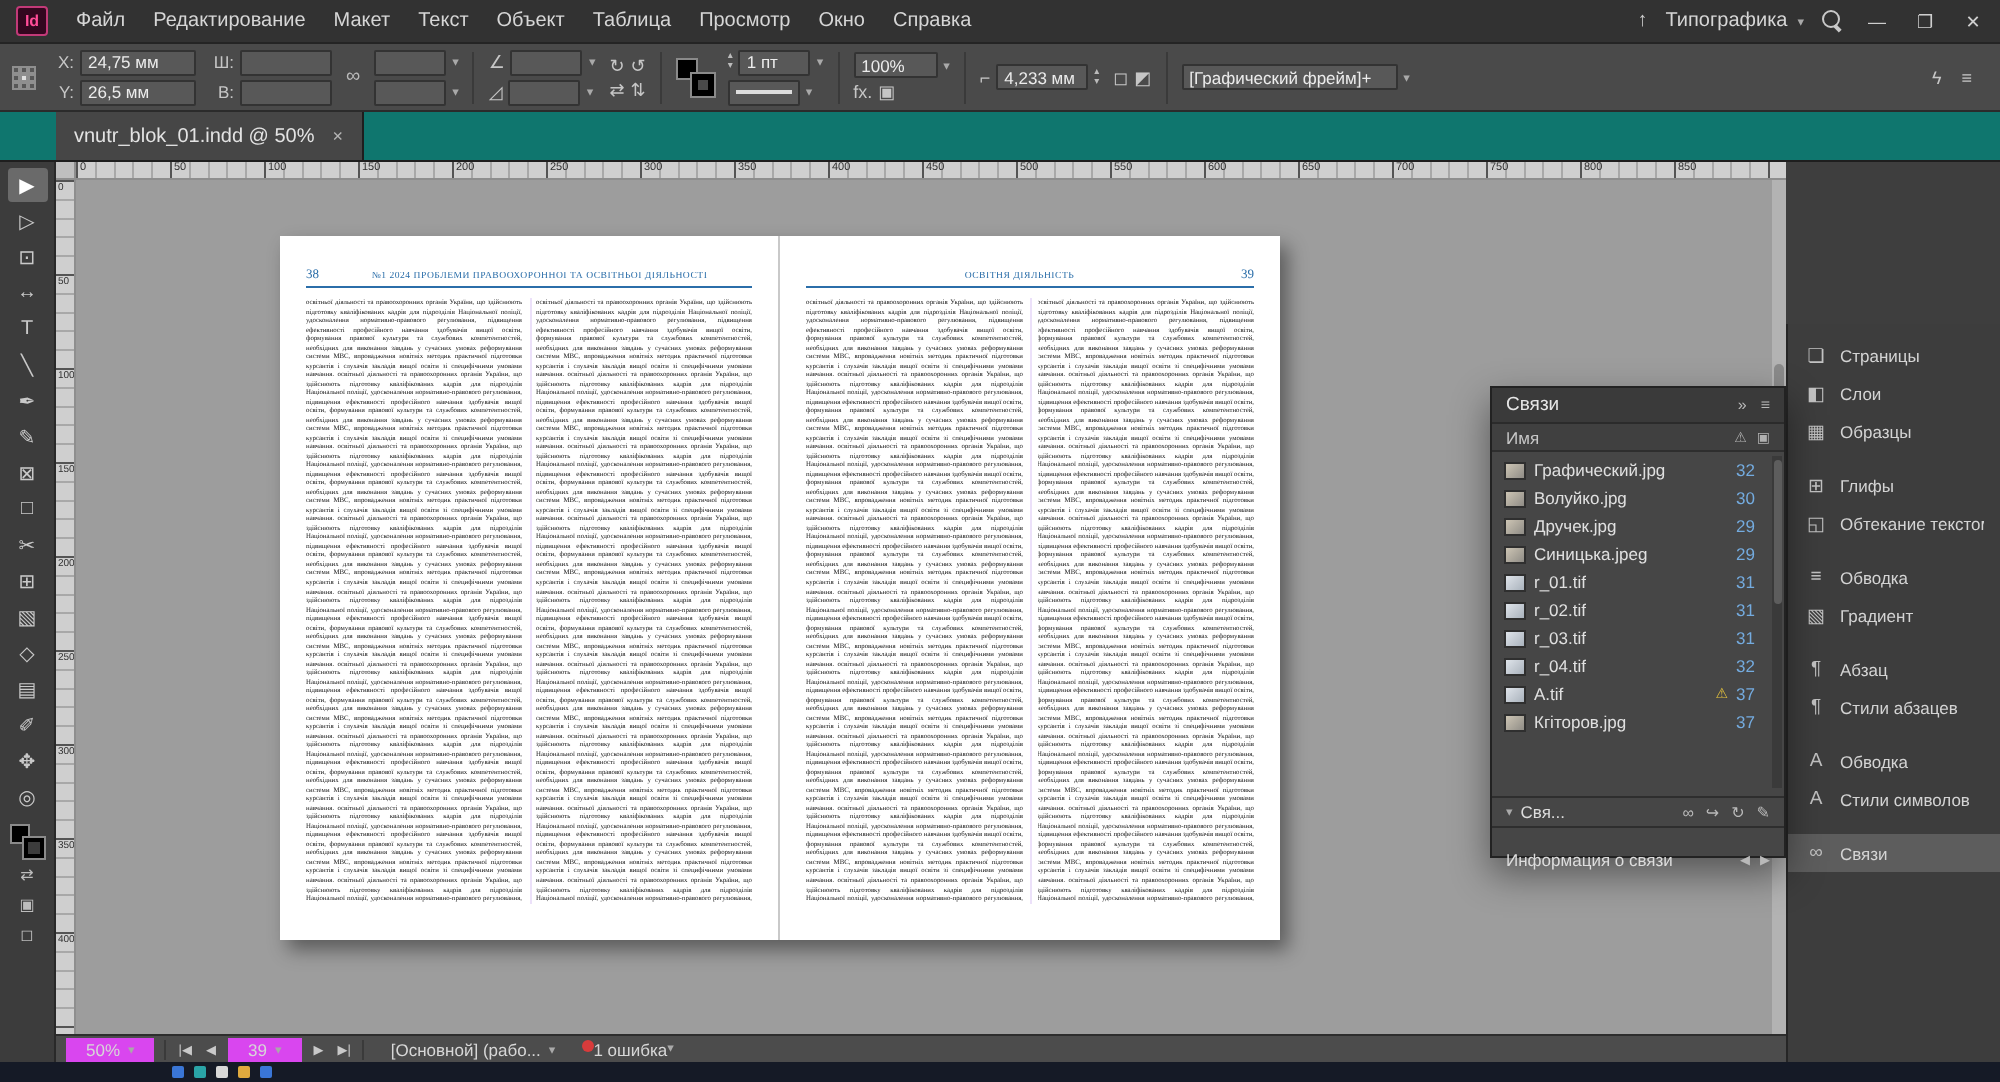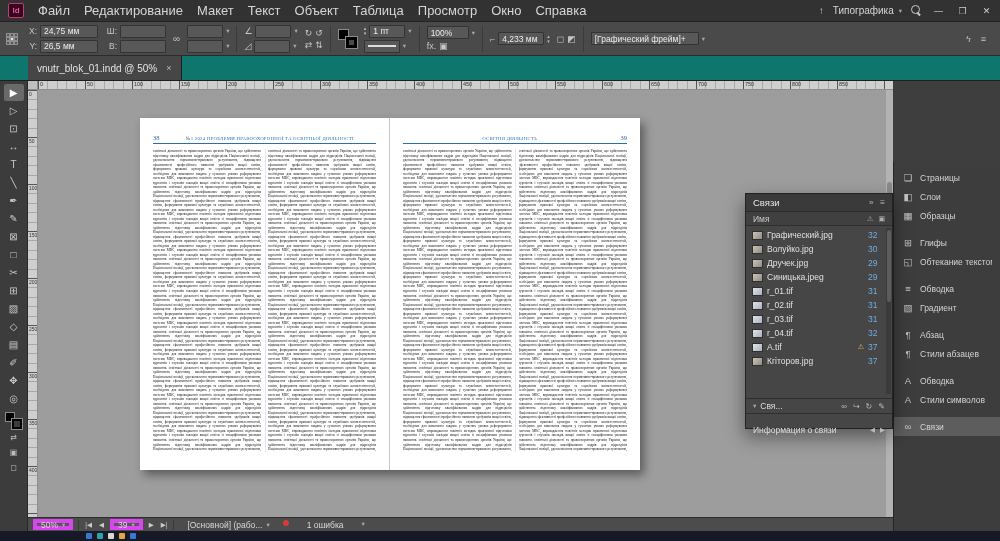--- a/index.html
+++ b/index.html
@@ -3,21 +3,21 @@
 <meta charset="utf-8">
 <style>
   *{margin:0;padding:0;box-sizing:border-box}
   html,body{width:1000px;height:541px;overflow:hidden;background:#222}
   .app{position:relative;width:1000px;height:541px;font-family:"Liberation Sans",sans-serif;background:#3e3e3e;overflow:hidden}
 
   
   .menubar{position:absolute;top:0;left:0;width:1000px;height:22px;background:#323232;display:flex;align-items:center;border-bottom:1px solid #242424;color:#d6d6d6}
   .logo{width:16px;height:15px;margin:0 7px 0 8px;background:#33071f;color:#ff4c98;font-size:8px;font-weight:bold;display:flex;align-items:center;justify-content:center;border-radius:2px;border:1px solid #c23a78}
   .menus{display:flex;align-items:center;height:22px}
-  .menu-item{font-size:13px;padding:0 7px;line-height:22px;cursor:default}
+  .menu-item{font-size:10px;padding:0 7px;line-height:22px;cursor:default}
   .menu-right{margin-left:auto;display:flex;align-items:center;gap:9px;padding-right:6px}
   .shr{font-size:10px;color:#c9c9c9}
   .workspace{font-size:10px;display:flex;gap:5px;align-items:center;color:#d6d6d6}
   .chev{font-size:6.5px;color:#a9a9a9}
   .mag{position:relative;width:11px;height:11px}
   .mag::before{content:'';position:absolute;left:0;top:0;width:7px;height:7px;border:1.4px solid #c9c9c9;border-radius:50%}
   .mag::after{content:'';position:absolute;left:7px;top:7px;width:4px;height:1.5px;background:#c9c9c9;transform:rotate(45deg);transform-origin:0 0}
   .winbtn{width:15px;text-align:center;font-size:9px;color:#cfcfcf}
 
   
@@ -74,25 +74,25 @@
   .phead{display:flex;align-items:flex-end;gap:4px;border-bottom:1px solid #2b6ea9;padding-bottom:2px;margin-bottom:5px;height:11px}
   .pnum{font-size:6.5px;color:#2b6ea9}
   .phtxt{flex:1;text-align:center;font-size:4.8px;color:#2b6ea9;letter-spacing:.25px;white-space:nowrap;overflow:hidden}
   .cols{display:flex;gap:7px;height:303px;overflow:hidden;position:relative}
   .cols::before{content:'';position:absolute;inset:-2px -1px -1px -1px;border:1px solid rgba(150,90,230,.25);pointer-events:none}
   .cols::after{content:'';position:absolute;left:50%;top:0;bottom:0;border-left:1px solid rgba(150,90,230,.18);pointer-events:none}
   .col{flex:1;font-size:3.4px;line-height:1.33;text-align:justify;color:#141414;overflow:hidden}
 
   
   .statusbar{position:absolute;left:28px;top:436px;width:865px;height:14px;background:#4c4c4c;border-top:1px solid #2d2d2d;display:flex;align-items:center;gap:5px;padding:0 5px;color:#d7d7d7;font-size:8.5px}
-  .zoombox,.pagebox{display:flex;align-items:center;gap:4px;background:#585858;border:4px solid #d946ef;height:11px;padding:0 4px}
+  .zoombox,.pagebox{display:flex;align-items:center;gap:4px;background:#585858;border:6px solid #d946ef;height:11px;padding:0 4px}
   .navbtn{font-size:6.5px;color:#c9c9c9;padding:0 1px}
   .sep2{width:1px;height:10px;background:#3a3a3a}
   .preflight{display:flex;align-items:center;gap:4px;margin-left:8px}
-  .errors{display:flex;align-items:flex-start;gap:18px;margin-left:8px}
+  .errors{display:flex;align-items:flex-start;gap:0;margin-left:8px}
   .errdot{width:6px;height:6px;border-radius:50%;background:#d83b3b;display:inline-block}
 
   
   .dock{position:absolute;left:893px;top:81px;width:107px;height:450px;background:#3d3d3d;border-left:1px solid #262626;padding-top:6px;color:#d4d4d4;overflow:hidden}
   .dock-item{display:flex;align-items:center;gap:6px;height:19px;padding:0 8px;font-size:8.5px;white-space:nowrap}
   .dock-item.gap{margin-top:8px}
   .dock-item.active{background:#5d5d5d}
   .dock-ic{width:12px;font-size:9.5px;color:#c2c2c2;text-align:center;flex:none}
   .dock-lb{overflow:hidden}
 

